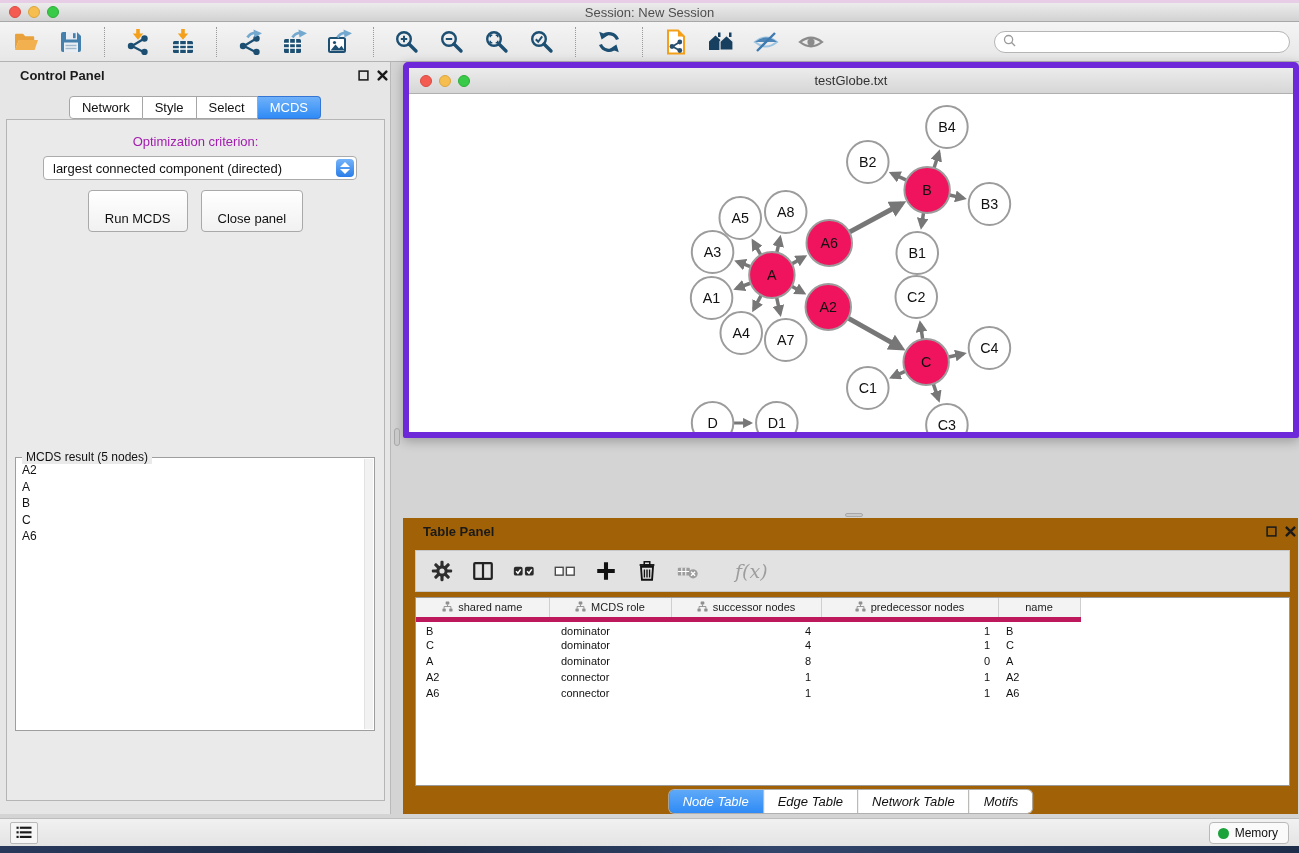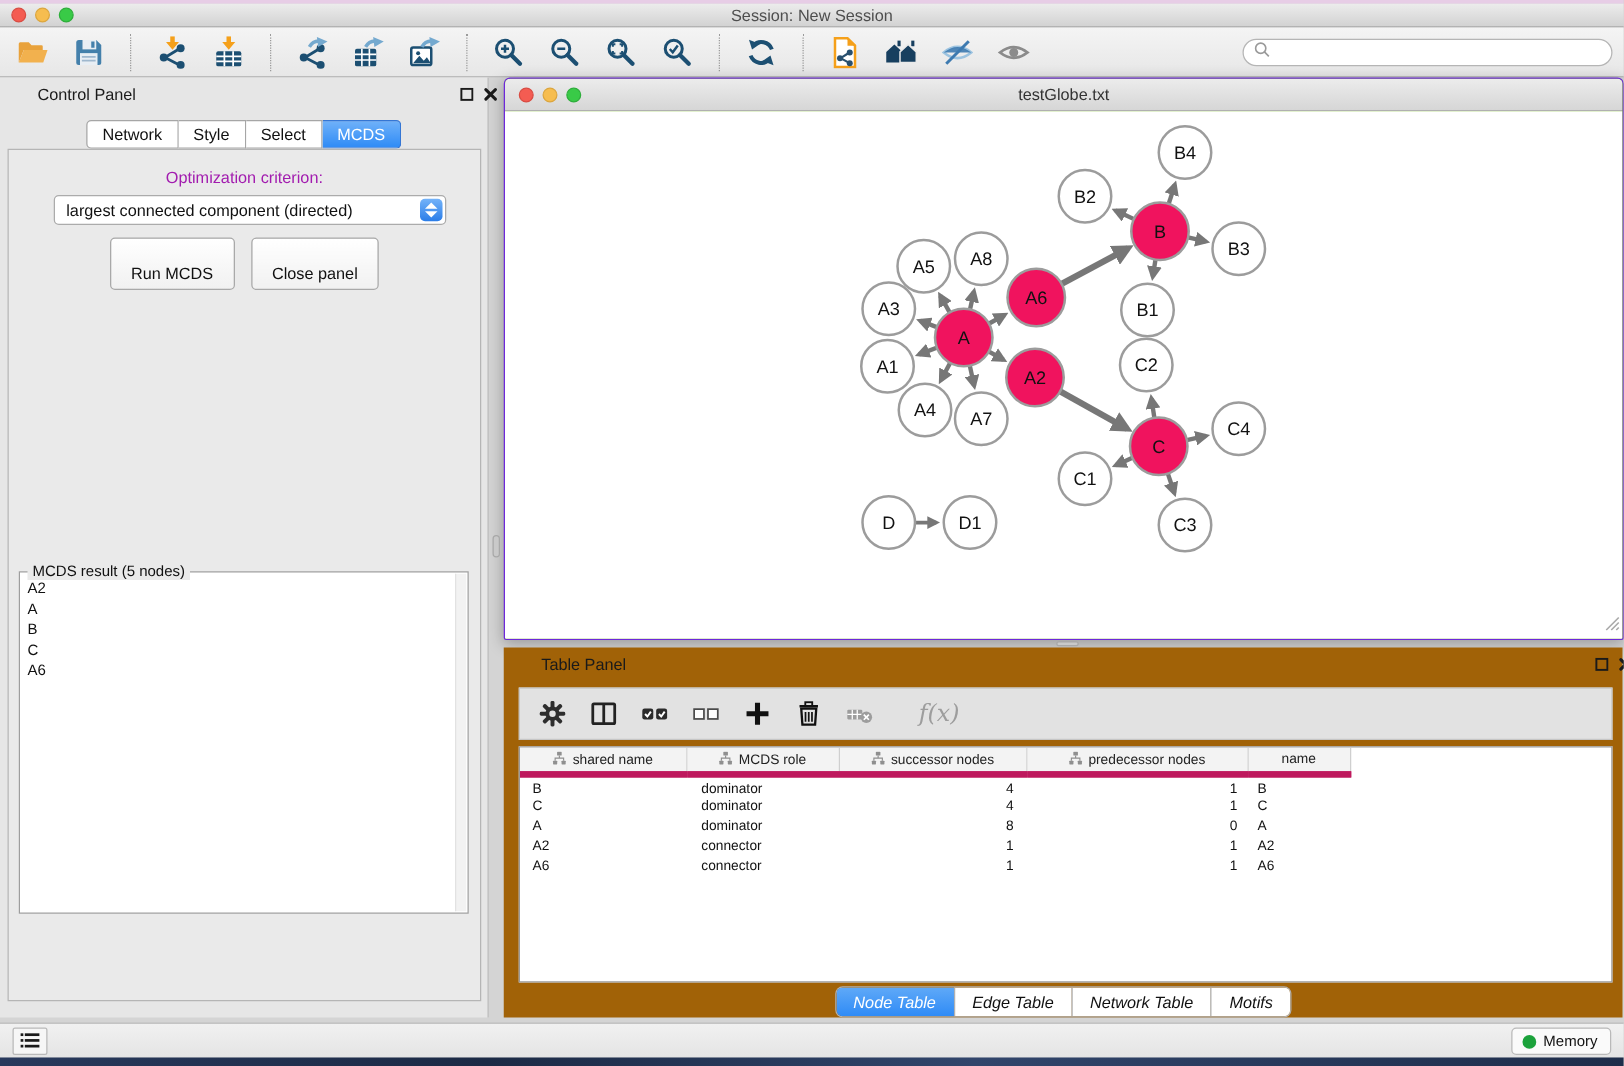--- a/index.html
+++ b/index.html
@@ -28,21 +28,21 @@
     border:1px solid #b5b5b5; border-radius:12px; display:flex; align-items:center; padding:0 8px; }
   .search svg { flex:0 0 auto; }
   .search input { border:none; outline:none; flex:1; font-size:12px; margin-left:5px; background:transparent; }
 
   
   #desktop { position:absolute; left:0; top:62px; width:100%; height:756px; background:#d4d4d4; }
 
   
   #control-panel { position:absolute; left:0; top:62px; width:391px; height:752px;
     background:#e6e6e6; border-right:1px solid #b9b9b9; }
-  .panel-head { position:absolute; left:18px; top:0; width:100%; height:26px; }
+  .panel-head { position:absolute; left:8px; top:0; width:100%; height:26px;font-weight:bold; }
   .panel-head .ptitle { position:absolute; left:12px; top:6px; font-size:13px; color:#1a1a1a; }
   .phbtn { position:absolute; top:7px; width:13px; height:13px; background:none; border:none; padding:0; cursor:pointer; }
   .phbtn svg { width:11px; height:11px; display:block; margin:auto; }
   #cp-tabs { position:absolute; left:0; top:34px; width:100%; display:flex; justify-content:center; }
   .seg { font-size:13px; padding:2px 12px; line-height:17px; background:#fff; border:1px solid #a6a6a6;
     border-left:none; color:#111; cursor:pointer; }
   .seg:first-child { border-left:1px solid #a6a6a6; border-radius:4px 0 0 4px; }
   .seg:last-child { border-radius:0 4px 4px 0; }
   .seg.active { background:linear-gradient(#6fb1f9,#2f8bf6); border-color:#3576d4; color:#fff; }
   #cp-inner { position:absolute; left:6px; top:57px; width:379px; height:682px;
@@ -59,23 +59,23 @@
   .btn-row { position:absolute; left:0; top:70px; width:100%; display:flex; justify-content:center; gap:13px; }
   .pbtn { font-size:13px; font-family:"Liberation Sans",sans-serif; padding:20px 16px; height:24px;
     background:linear-gradient(#ffffff,#f1f1f1); border:1px solid #a9a9a9; border-radius:4px; cursor:pointer; color:#111; }
   .mcds-box { position:absolute; left:8px; right:9px; top:337px; height:274px; border:1px solid #9e9e9e; background:#fff; }
   .mcds-legend { position:absolute; top:-8px; left:6px; background:#eaeaea; font-size:12px; color:#111; padding:0 4px; }
   .mcds-list { position:absolute; left:1px; top:4px; right:11px; bottom:1px; overflow:hidden; }
   .mcds-item { font-size:12px; line-height:16.5px; padding-left:5px; color:#111; cursor:default; }
   .mcds-scroll { position:absolute; top:1px; right:1px; bottom:1px; width:9px; background:#f2f2f2; border-left:1px solid #e2e2e2; }
 
   
-  #network-window { position:absolute; left:403px; top:62px; width:896px; height:450px;
-    border:1px solid #6d28d9; border-radius:5px 5px 2px 2px; box-shadow:0 3px 12px rgba(0,0,0,0.28);
-    overflow:hidden; background:#84cc16; }
+  #network-window { position:absolute; left:403px; top:62px; width:896px; height:376px;
+    border:6px solid #6d28d9; border-radius:5px 5px 2px 2px; box-shadow:0 3px 12px rgba(0,0,0,0.28);
+    overflow:hidden; background:#a21caf; }
   #nw-titlebar { position:relative; height:26px; background:linear-gradient(#ececec,#d6d6d6); border-bottom:1px solid #b0b0b0; }
   #nw-titlebar .lights { left:11px; top:7px; }
   #nw-titlebar .title { text-align:center; font-size:13px; line-height:26px; color:#333; }
   #nw-canvas { position:relative; width:100%; height:423px; background:#fff; }
   #graph-svg { position:absolute; left:0; top:0; width:100%; height:100%; }
   .resize-grip { position:absolute; right:2px; bottom:2px; cursor:nwse-resize; }
 
   .vhandle { position:absolute; left:394px; top:428px; width:6px; height:18px; background:#c9c9c9;
     border:1px solid #a8a8a8; border-radius:3px; cursor:col-resize; }
   .hhandle { position:absolute; left:845px; top:513px; width:18px; height:4px; background:#c9c9c9;

